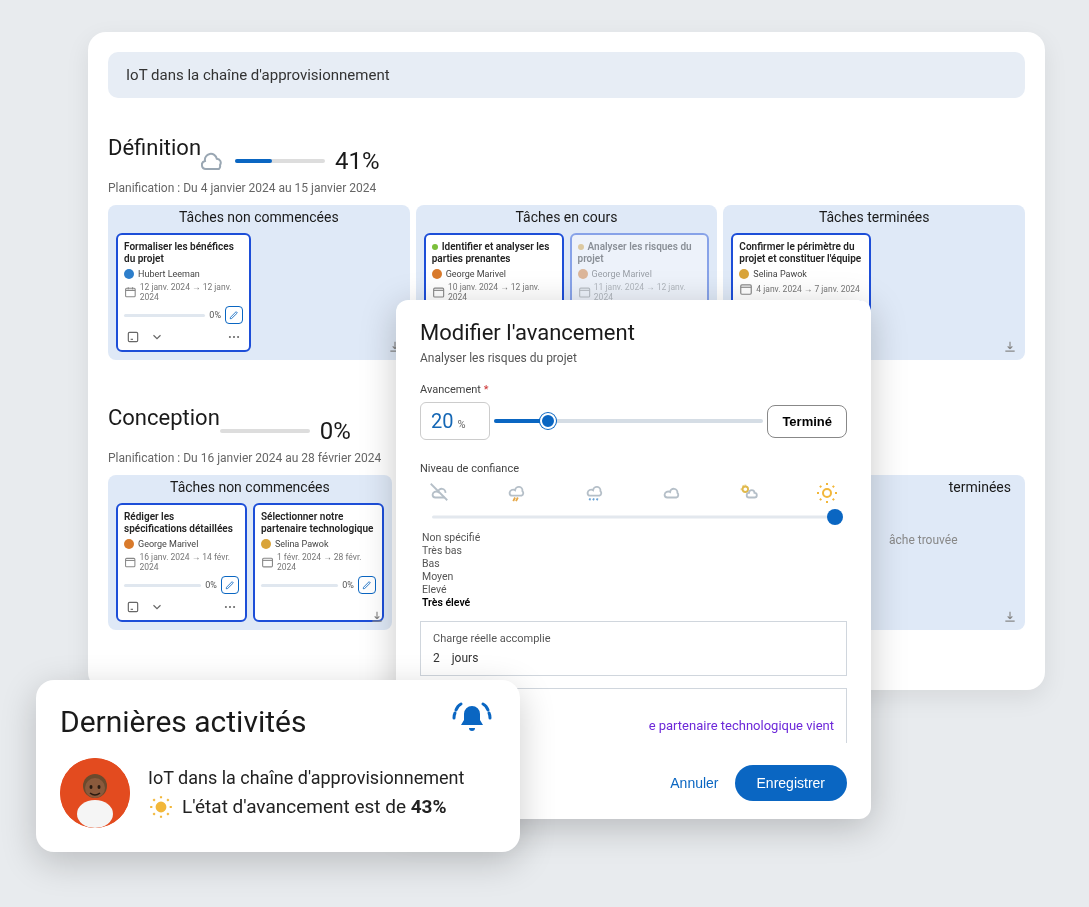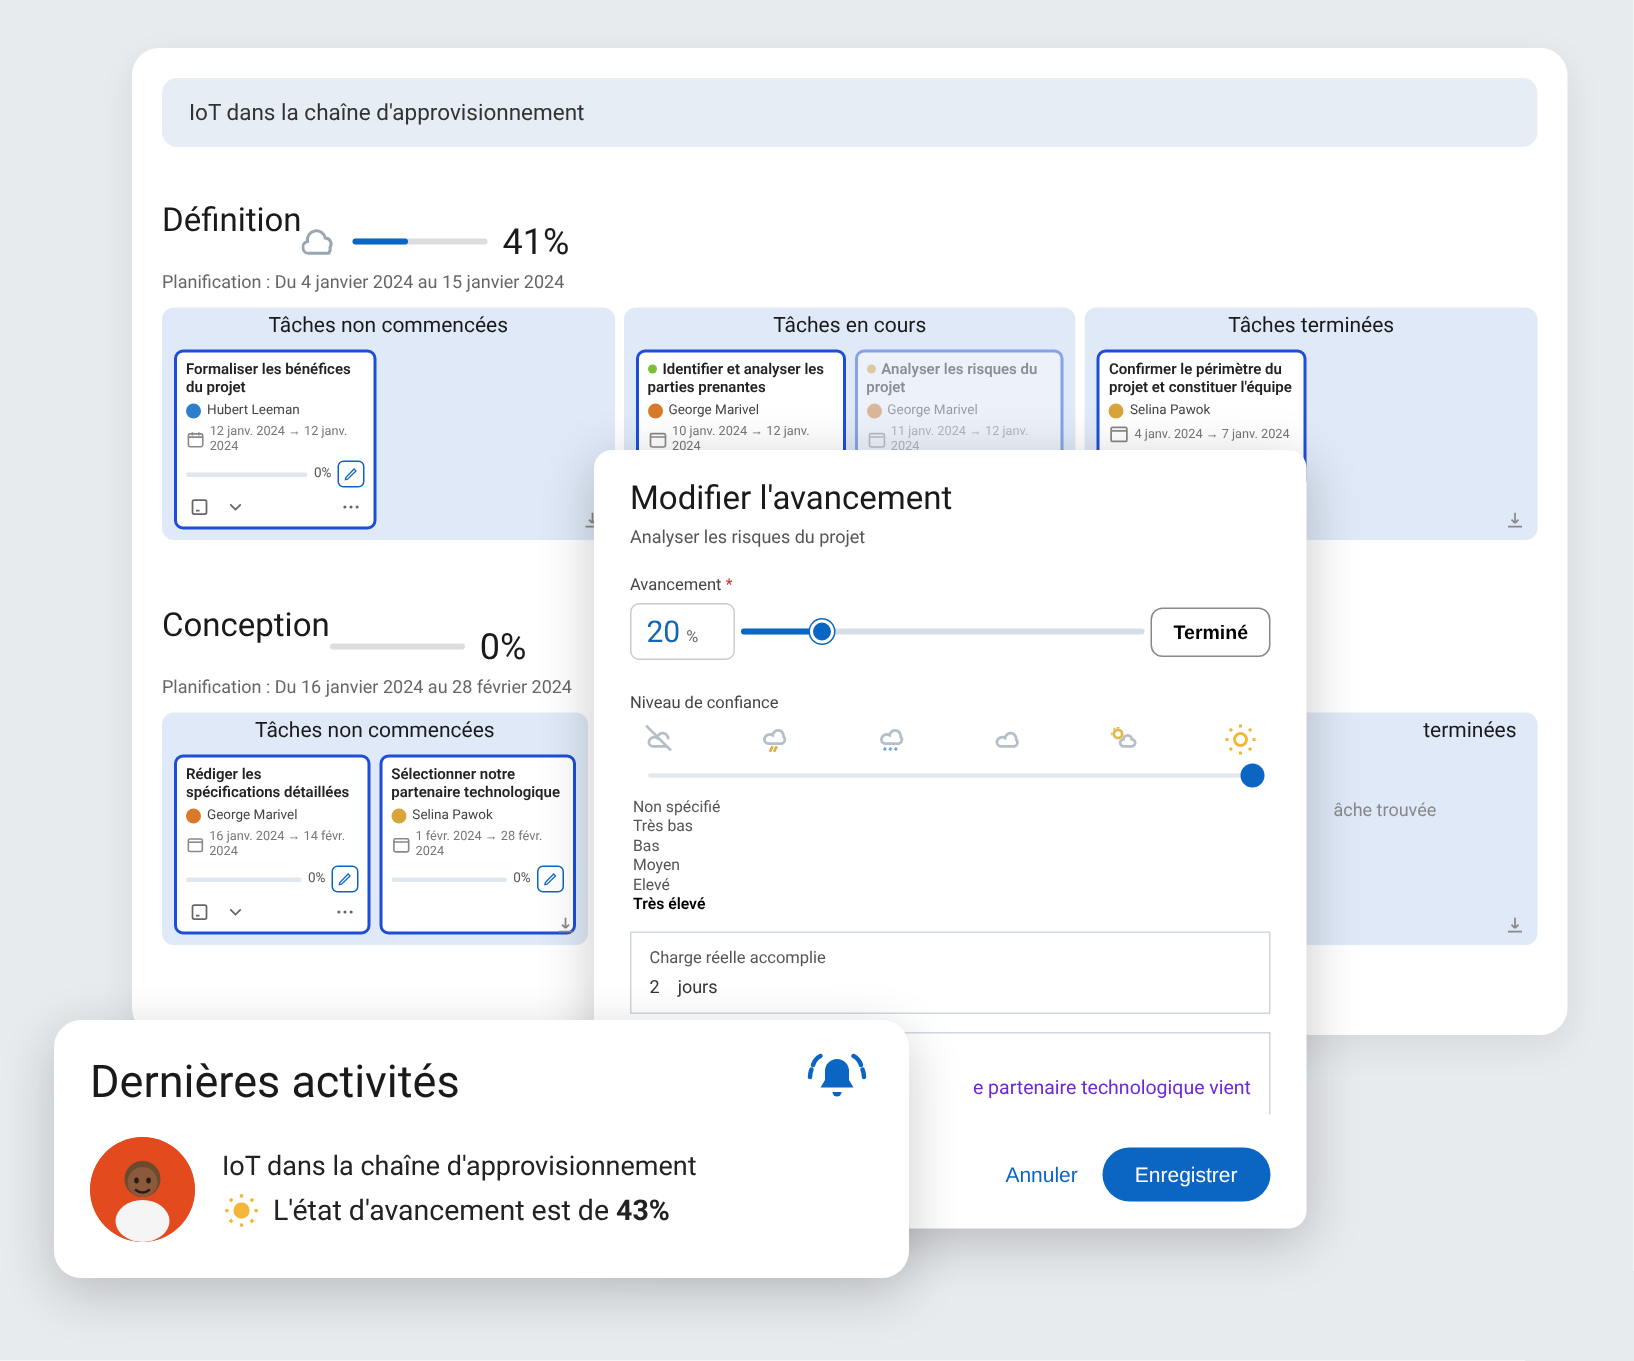--- a/index.html
+++ b/index.html
@@ -115,21 +115,21 @@
   .field-block .comment-text{ font-size:13px; color:#6d28d9;}
 
   .modal-actions{ display:flex; justify-content:flex-end; gap:16px; margin-top:22px; align-items:center;}
   .link-btn{ color:#0a66c2; font-size:14px; background:none; border:none; cursor:pointer;}
   .primary-btn{ background:#0a66c2; color:#fff; border:none; border-radius:20px; padding:10px 22px; font-size:14px; cursor:pointer;}
 
   
   .toast {
     position:absolute;
     left:36px; top:680px;
-    width:570px;
+    width:484px;
     background:#fff;
     border-radius:18px;
     box-shadow: 0 10px 36px rgba(0,0,0,.2);
     padding: 20px 24px 24px 24px;
     z-index:10;
   }
   .toast-header{ display:flex; justify-content:space-between; align-items:center;}
   .toast h3{ font-size:30px; font-weight:400;}
   .toast-body{ display:flex; gap:18px; margin-top:16px; align-items:center;}
   .toast .avatar{ width:70px; height:70px; border-radius:50%; background:#e34b1f; display:flex; align-items:center; justify-content:center; overflow:hidden;}

